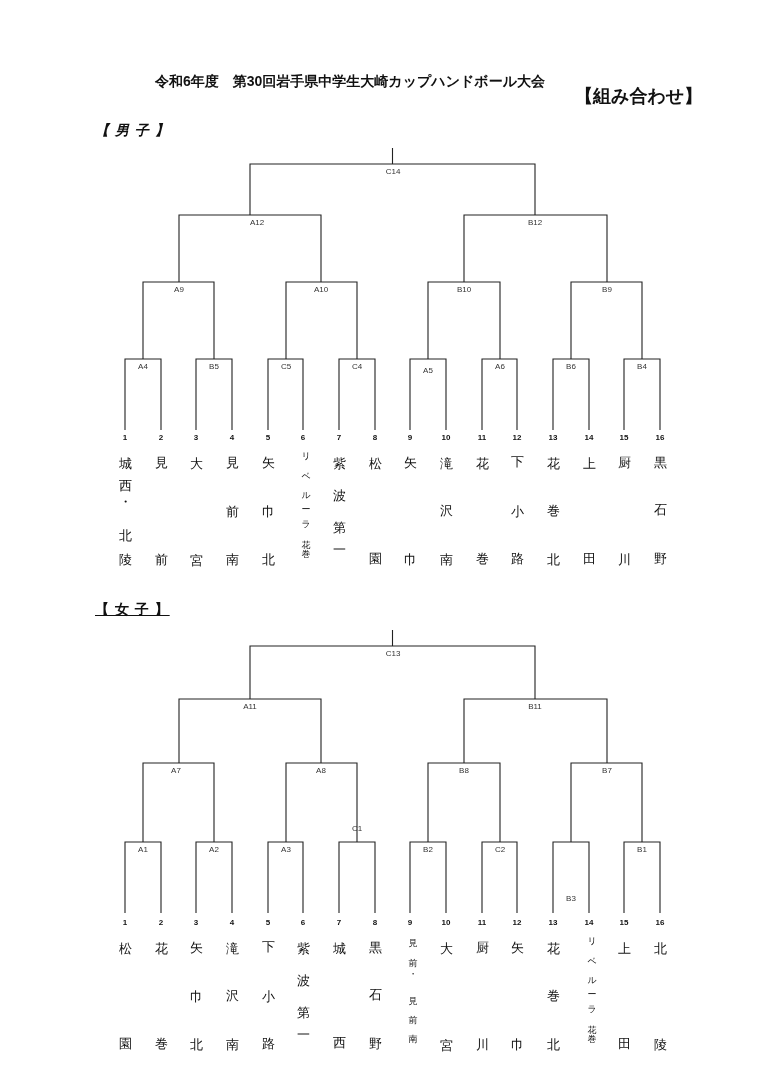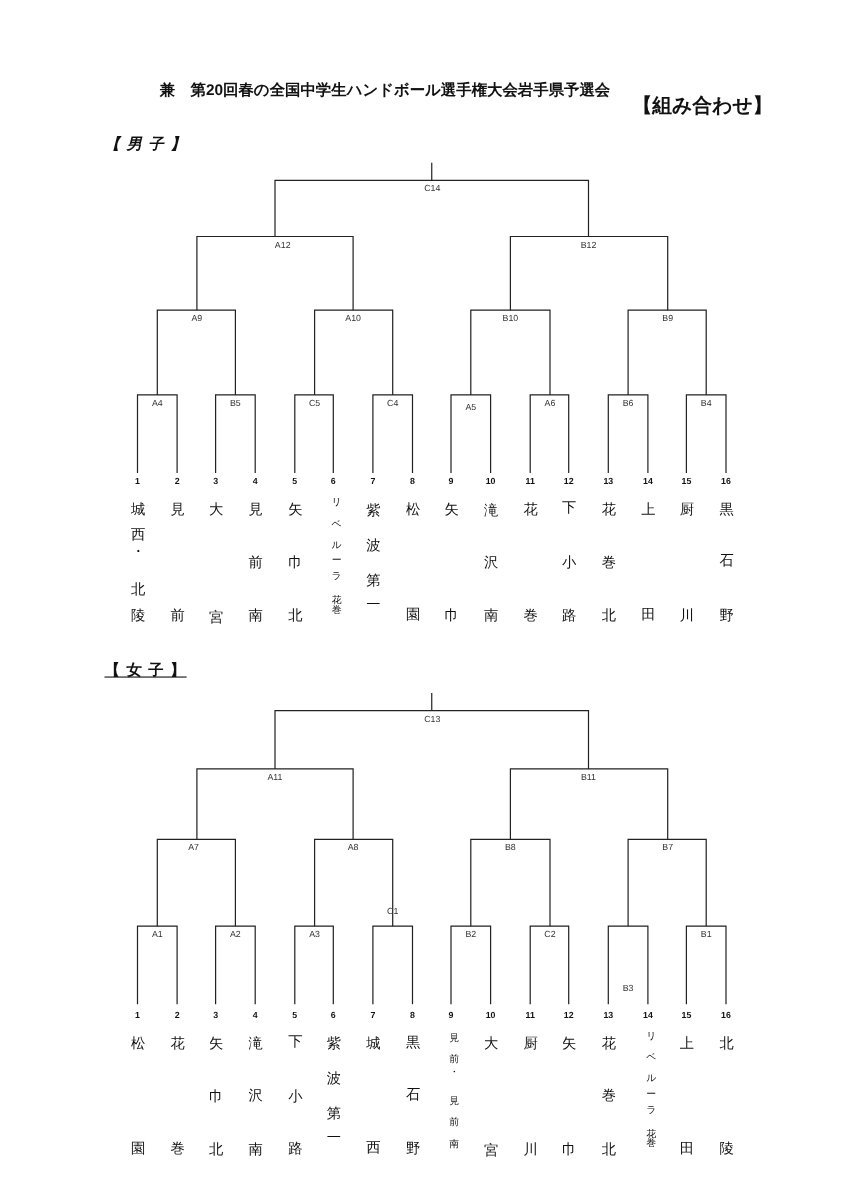--- a/index.html
+++ b/index.html
@@ -36,21 +36,21 @@
     font-size:13px; line-height:20px; letter-spacing:0;
   }
   .tname.small { font-size:9px; line-height:14px; }
 </style>
 </head>
 <body>
 
 <div class="page">
 
   <div class="title-block">
-    <div>兼　第20回春の全国中学生ハンドボール選手権大会岩手県予選会</div>
+    <div>令和6年度　第30回岩手県中学生大崎カップハンドボール大会</div>
   </div>
   <div class="kumiawase">【組み合わせ】</div>
 
   <div class="section-label sec-boys">【 男 子 】</div>
   <div class="section-label sec-girls">【 女 子 】</div>
 
   <svg class="lines" width="768" height="1086" viewBox="0 0 768 1086">
     <g stroke="#222" stroke-width="1.1" fill="none">
       <path d="M125 430 V359 H161 V430 M196 430 V359 H232 V430 M268 430 V359 H303 V430 M339 430 V359 H375 V430 M410 430 V359 H446 V430 M482 430 V359 H517 V430 M553 430 V359 H589 V430 M624 430 V359 H660 V430"></path>
       <path d="M143 359 V282 H214 V359 M286 359 V282 H357 V359 M428 359 V282 H500 V359 M571 359 V282 H642 V359"></path>

